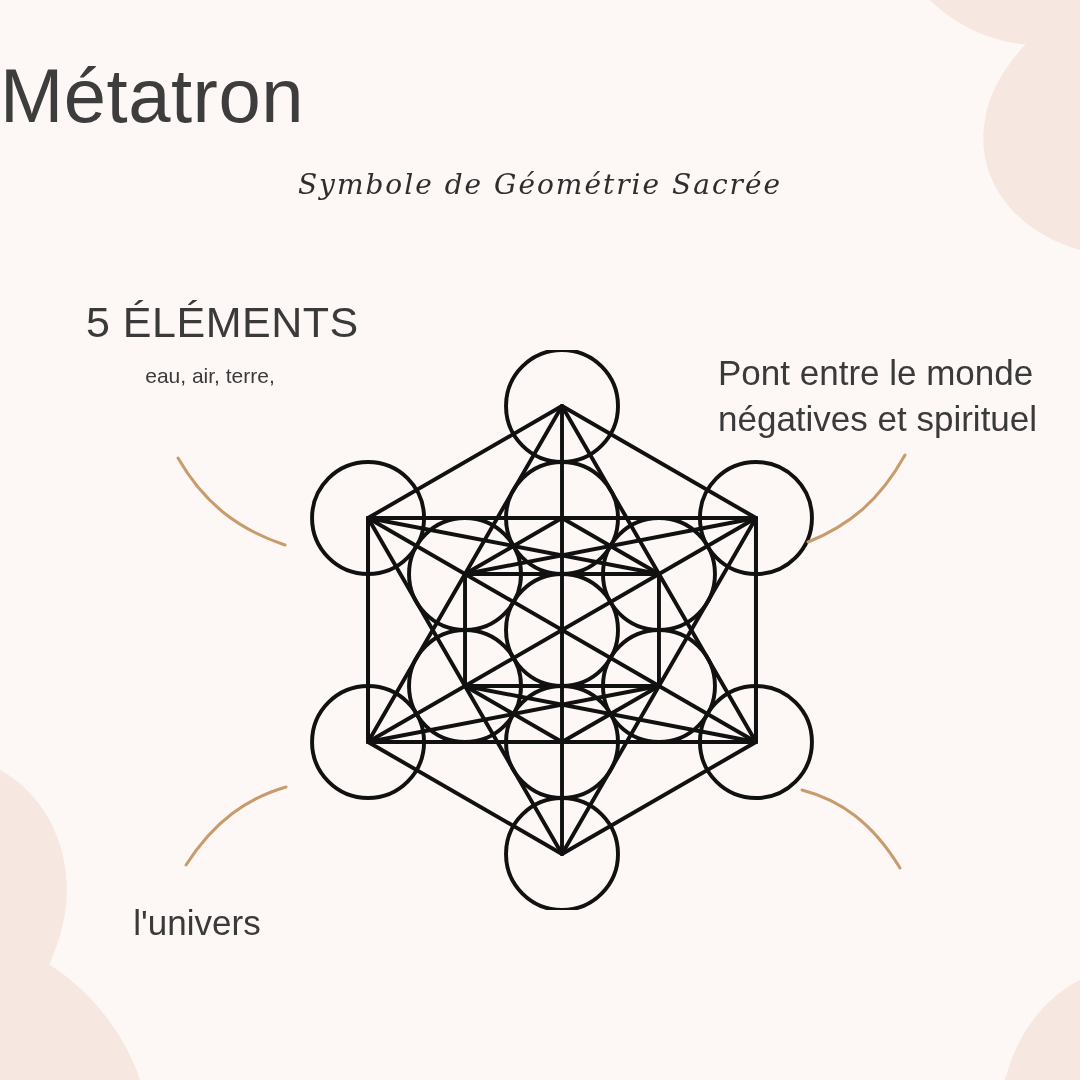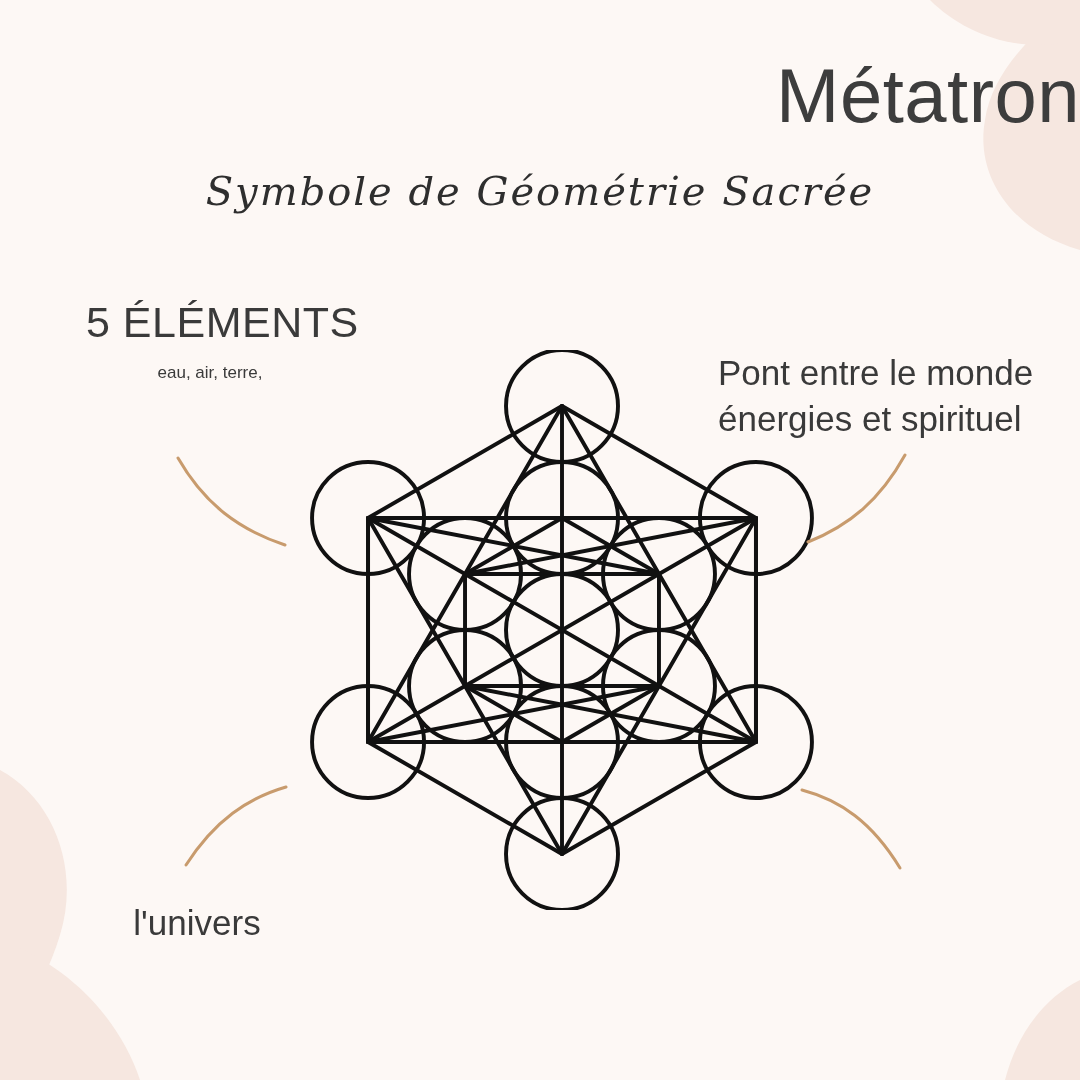--- a/index.html
+++ b/index.html
@@ -28,55 +28,55 @@
   .content {
     position: absolute;
     inset: 0;
     z-index: 2;
   }
   .title {
     position: absolute;
     top: 52px;
     left: 0;
     width: 1080px;
-    text-align: right;
+    text-align: left;
     font-size: 76px;
     font-weight: 400;
     color: #3d3d3d;
     letter-spacing: 0.5px;
     font-family: "Liberation Sans", sans-serif;
   }
   .subtitle {
     position: absolute;
     top: 168px;
     left: 0;
     width: 1080px;
     text-align: center;
-    font-size: 40px;
+    font-size: 28px;
     color: #2e2e2e;
     font-family: "DejaVu Serif", serif;
     font-style: italic;
     letter-spacing: 2px;
   }
   .elements-heading {
     position: absolute;
     top: 298px;
     left: 58px;
     font-size: 43px;
     color: #3a3a3a;
     letter-spacing: 0.5px;
     margin-left: 28px;
   }
   .elements-sub {
     position: absolute;
     top: 362px;
     left: 60px;
     width: 300px;
     text-align: center;
-    font-size: 17px;
+    font-size: 21px;
     line-height: 1.33;
     color: #3a3a3a;
   }
   .callout {
     position: absolute;
     font-size: 35px;
     line-height: 1.3;
     color: #3a3a3a;
   }
   .callout-tr {
@@ -124,21 +124,21 @@
     <div class="title">Métatron</div>
     <div class="subtitle">Symbole de Géométrie Sacrée</div>
 
     <div class="elements-heading">5 ÉLÉMENTS</div>
     <div class="elements-sub">
       <div>eau, air, terre,</div>
     </div>
 
     <div class="callout callout-tr">
       <div>Pont entre le monde</div>
-      <div>énergies et spirituel</div>
+      <div>négatives et spirituel</div>
     </div>
 
     <div class="callout callout-bl">
       <div>l'univers</div>
     </div>
 
     <div class="callout callout-br">
     </div>
 
     <svg class="bg-shapes" viewBox="0 0 1080 1080" style="z-index:3;">

